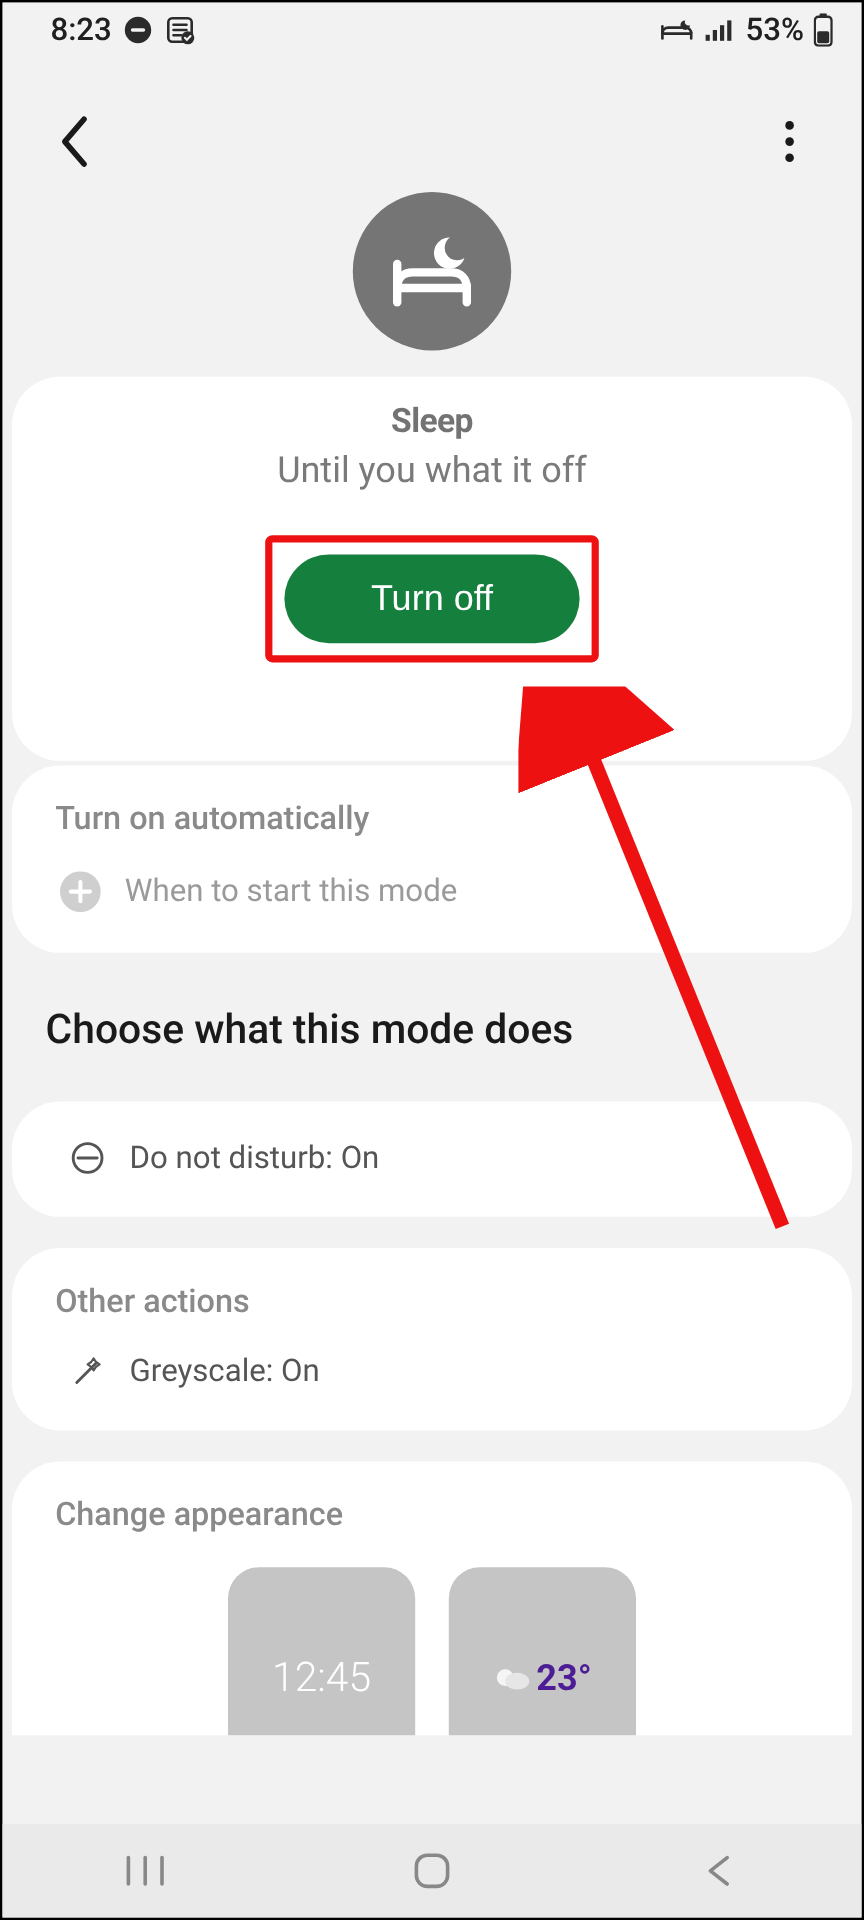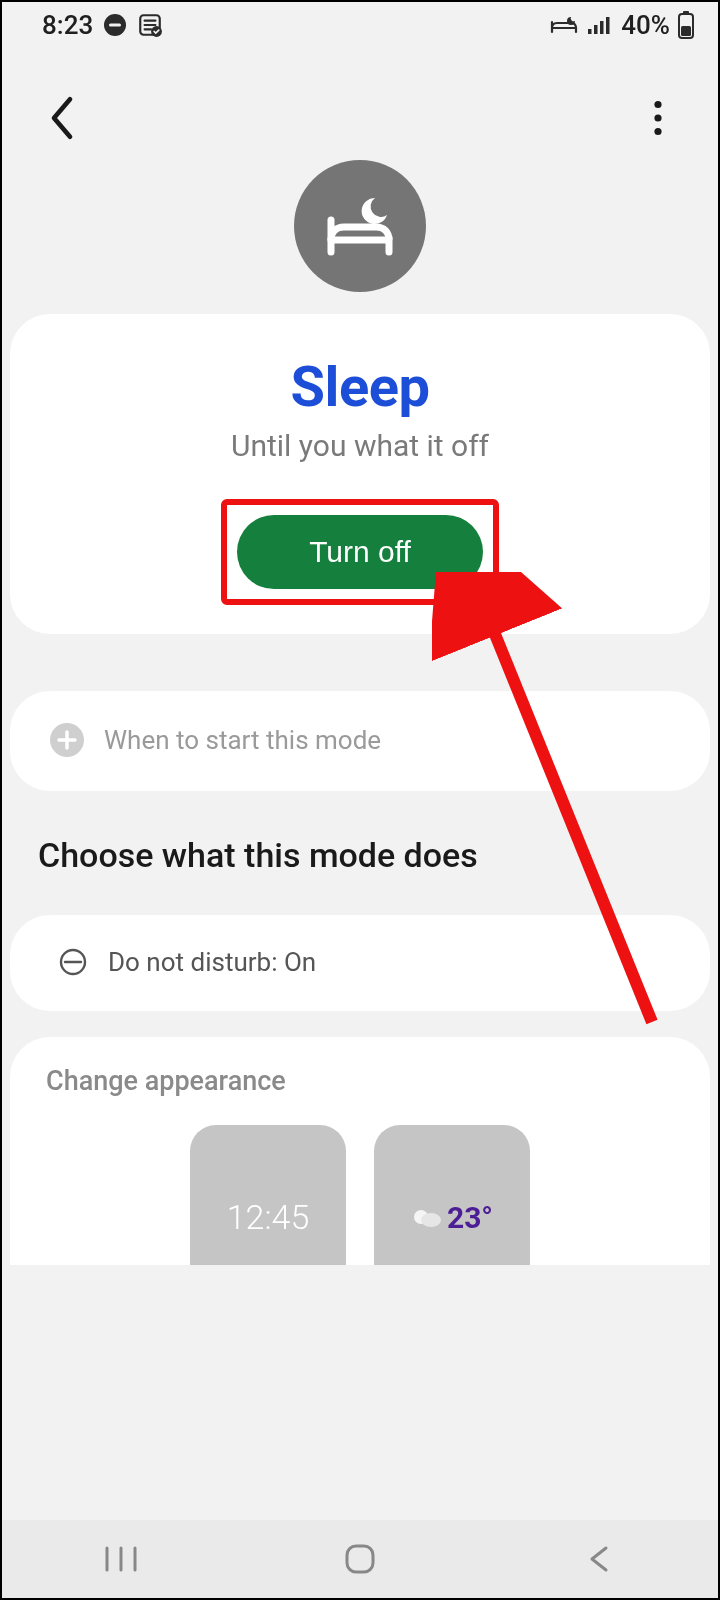--- a/index.html
+++ b/index.html
@@ -47,24 +47,24 @@
     margin-top: 14px;
   }
   .hero-circle {
     width: 132px; height: 132px;
     border-radius: 50%;
     background: #757575;
     display: flex; align-items: center; justify-content: center;
     position: relative;
   }
   .hero-title {
-    margin-top: 62px;
-    font-size: 56px;
+    margin-top: 42px;
+    font-size: 28px;
     font-weight: 700;
-    color: #1d4ed8;
+    color: #737373;
     letter-spacing: -0.5px;
   }
   .hero-sub {
     margin-top: 8px;
     font-size: 30px;
     color: #7a7a7a;
   }
   .turn-off-wrap {
     margin: 36px auto 60px;
     padding: 10px;
@@ -217,21 +217,21 @@
         </svg>
     </span>
     <span>
       <svg width="26" height="20" viewBox="0 0 26 20">
           <rect x="1" y="14" width="3.5" height="5" fill="#2b2b2b"></rect>
           <rect x="7" y="10" width="3.5" height="9" fill="#2b2b2b"></rect>
           <rect x="13" y="6" width="3.5" height="13" fill="#2b2b2b"></rect>
           <rect x="19" y="2" width="3.5" height="17" fill="#2b2b2b"></rect>
         </svg>
     </span>
-    <span style="font-size:26px;">40%</span>
+    <span style="font-size:26px;">53%</span>
     <span>
       <svg width="16" height="28" viewBox="0 0 16 28">
           <rect x="5" y="0" width="6" height="3" rx="1" fill="#2b2b2b"></rect>
           <rect x="1" y="3" width="14" height="24" rx="3" fill="none" stroke="#2b2b2b" stroke-width="2"></rect>
           <rect x="3" y="15" width="10" height="10" rx="1.5" fill="#2b2b2b"></rect>
         </svg>
     </span>
   </div>
 </div>
 
@@ -265,20 +265,21 @@
     </div>
     <div class="hero-title">Sleep</div>
     <div class="hero-sub">Until you what it off</div>
 
     <div class="turn-off-wrap">
       <button class="turn-off-btn">Turn off</button>
     </div>
   </div>
 
   <div class="section-card" style="margin-top:26px;">
+    <div class="section-label">Turn on automatically</div>
     <div class="row muted">
       <span>
         <svg width="34" height="34" viewBox="0 0 34 34">
             <circle cx="17" cy="17" r="17" fill="#cfcfcf"></circle>
             <path d="M17 9v16M9 17h16" stroke="#fff" stroke-width="3.4" stroke-linecap="round"></path>
           </svg>
       </span>
       <span>When to start this mode</span>
     </div>
   </div>
@@ -290,20 +291,32 @@
       <span>
         <svg width="30" height="30" viewBox="0 0 30 30">
             <circle cx="15" cy="15" r="12" fill="none" stroke="#555" stroke-width="2.4"></circle>
             <line x1="7" y1="15" x2="23" y2="15" stroke="#555" stroke-width="2.4" stroke-linecap="round"></line>
           </svg>
       </span>
       <span>Do not disturb: On</span>
     </div>
   </div>
 
+  <div class="section-card">
+    <div class="section-label">Other actions</div>
+    <div class="row" style="padding-left:12px;">
+      <span>
+        <svg width="30" height="30" viewBox="0 0 30 30">
+            <path d="M6 24 L22 8" stroke="#555" stroke-width="2.4" stroke-linecap="round"></path>
+            <path d="M20 4l2 3 3 2-3 2-2 3-2-3-3-2 3-2z" fill="none" stroke="#555" stroke-width="1.8" stroke-linejoin="round"></path>
+          </svg>
+      </span>
+      <span>Greyscale: On</span>
+    </div>
+  </div>
 
   <div class="section-card" style="padding-bottom:0; border-radius:40px 40px 0 0;">
     <div class="section-label">Change appearance</div>
     <div class="previews">
       <div class="preview">
         <span style="margin-top:44px;">12:45</span>
       </div>
       <div class="preview">
         <div class="temp-row">
           <span>

